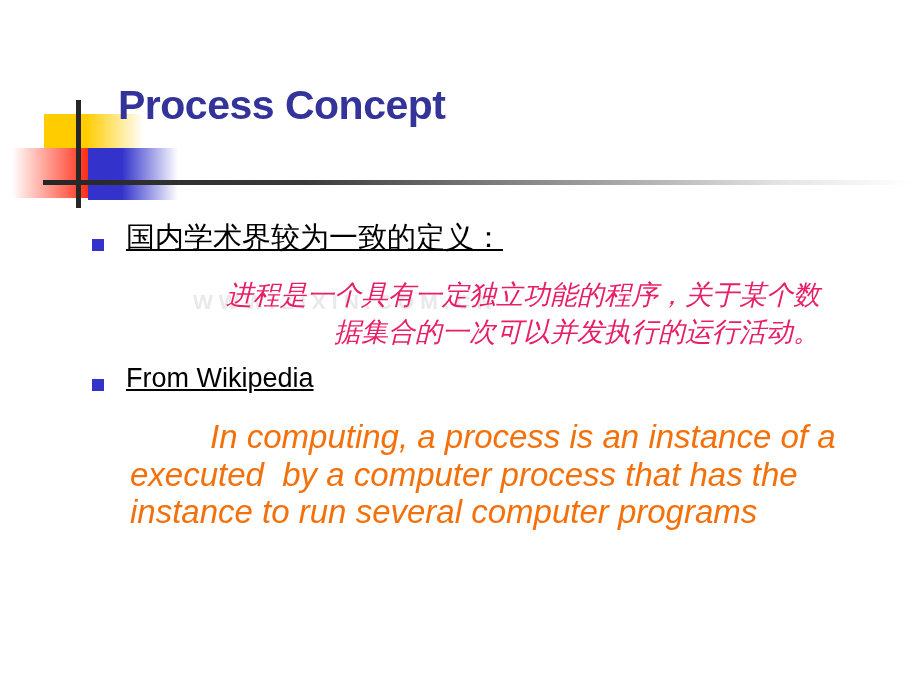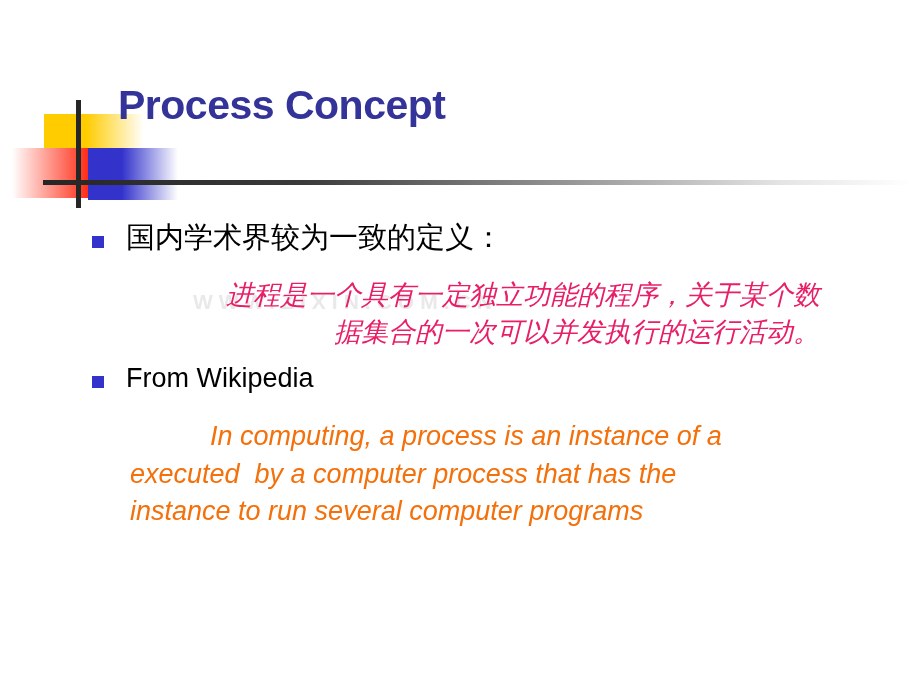--- a/index.html
+++ b/index.html
@@ -72,21 +72,22 @@
     font-weight: bold;
     color: #333399;
     letter-spacing: -0.5px;
     white-space: nowrap;
   }
 
   
   .bullet-row {
     position: absolute;
     display: flex;
-    align-items: flex-start;
+    align-items: center;
+    text-decoration: underline;
   }
   .bullet-marker {
     width: 12px; height: 12px;
     background: #3333CC;
     flex: 0 0 auto;
     margin-right: 22px;
   }
   .bullet-cn {
     left: 92px; top: 222px;
   }
@@ -124,21 +125,21 @@
     letter-spacing: 0px;
     text-align: right;
   }
 
   
   .quote-en {
     position: absolute;
     left: 130px; top: 418px;
     width: 690px;
     font-style: italic;
-    font-size: 27px;
+    font-size: 33px;
     line-height: 37.5px;
     color: #F4700A;
     white-space: pre;
   }
   .quote-en .q-line-1 { padding-left: 80px; }
 
   
   .watermark {
     position: absolute;
     left: 193px; top: 290px;

